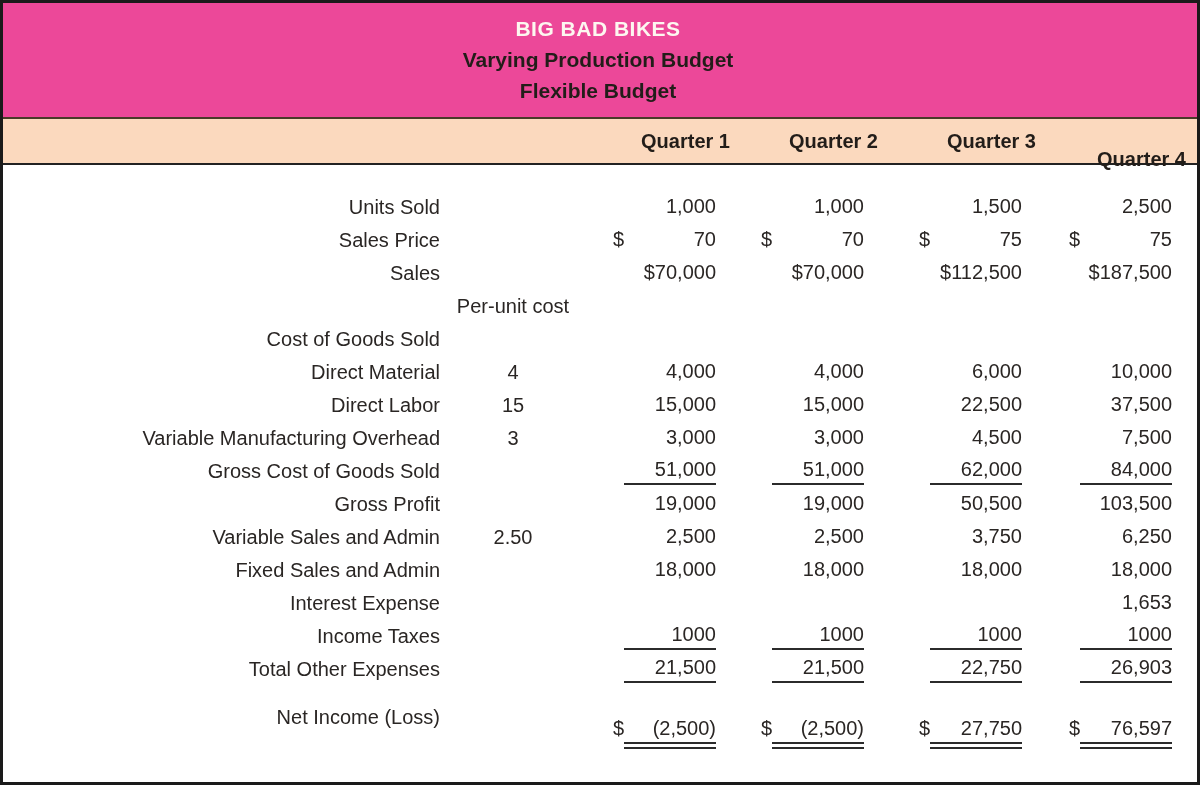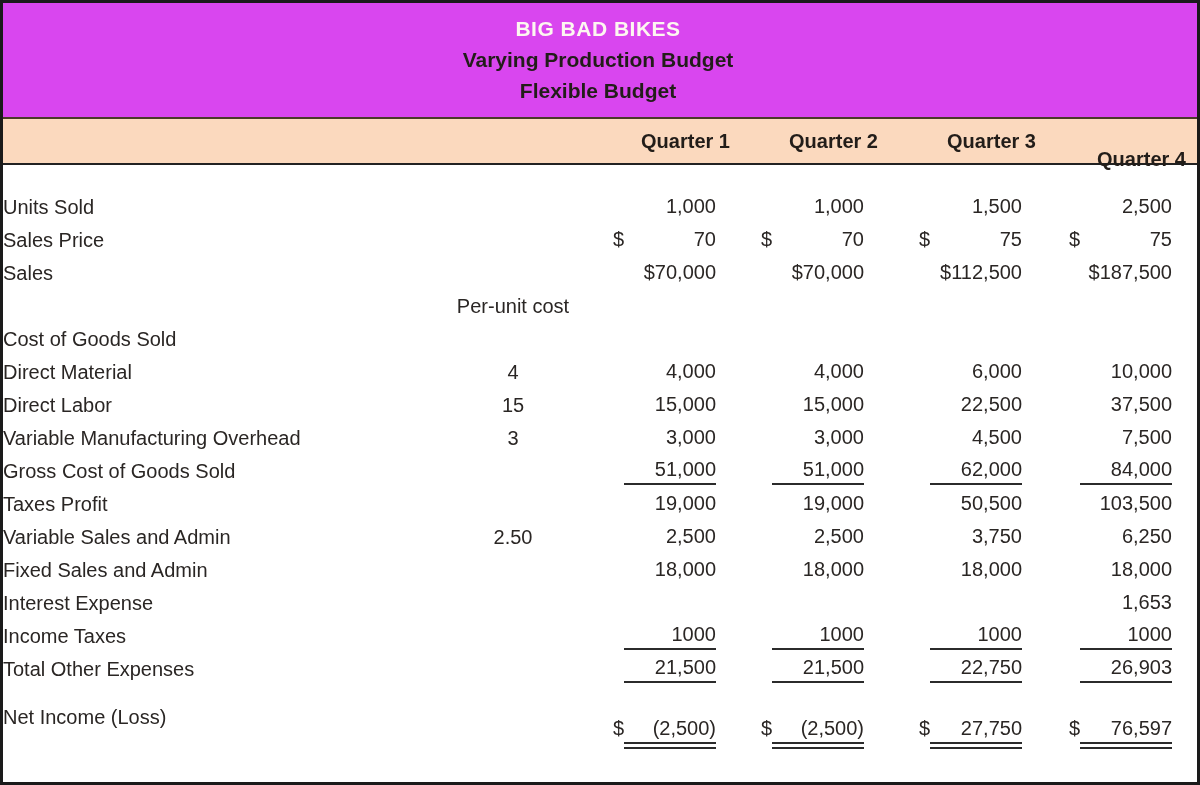--- a/index.html
+++ b/index.html
@@ -11,21 +11,21 @@
     box-sizing: border-box;
     width: 1200px;
     height: 785px;
     border: 3px solid #1a1a1a;
     background: #ffffff;
     font-family: "Liberation Sans", sans-serif;
     overflow: hidden;
   }
   
   .title-block {
-    background: #d946ef;
+    background: #ec4899;
     border-bottom: 2px solid #4a3a28;
     text-align: center;
     padding: 11px 4px 11px 0;
   }
   .company {
     color: #FDF7F0;
     font-weight: bold;
     font-size: 21px;
     line-height: 30px;
     letter-spacing: 0.5px;
@@ -65,21 +65,21 @@
     margin-top: 26px;
   }
   table.budget td {
     height: 33px;
     padding: 0;
     font-size: 20px;
     color: #2a2624;
     white-space: nowrap;
     vertical-align: middle;
   }
-  td.label   { padding-left: 11px; text-align: left; }
+  td.label   { padding-left: 11px; text-align: right; }
   td.perunit { text-align: center; }
   td.val     { text-align: right; }
   .money {
     display: inline-flex;
     width: 100px;
     justify-content: flex-end;
     align-items: baseline;
   }
   .cur { margin-right: auto; }
   .amt {
@@ -262,21 +262,21 @@
               <span class="amt u1">51,000</span>
             </span></td>
           <td class="val"><span class="money">
               <span class="amt u1">62,000</span>
             </span></td>
           <td class="val"><span class="money">
               <span class="amt u1">84,000</span>
             </span></td>
         </tr>
         <tr>
-          <td class="label">Taxes Profit</td>
+          <td class="label">Gross Profit</td>
           <td class="perunit"></td>
           <td class="val"><span class="money">
               <span class="amt">19,000</span>
             </span></td>
           <td class="val"><span class="money">
               <span class="amt">19,000</span>
             </span></td>
           <td class="val"><span class="money">
               <span class="amt">50,500</span>
             </span></td>

